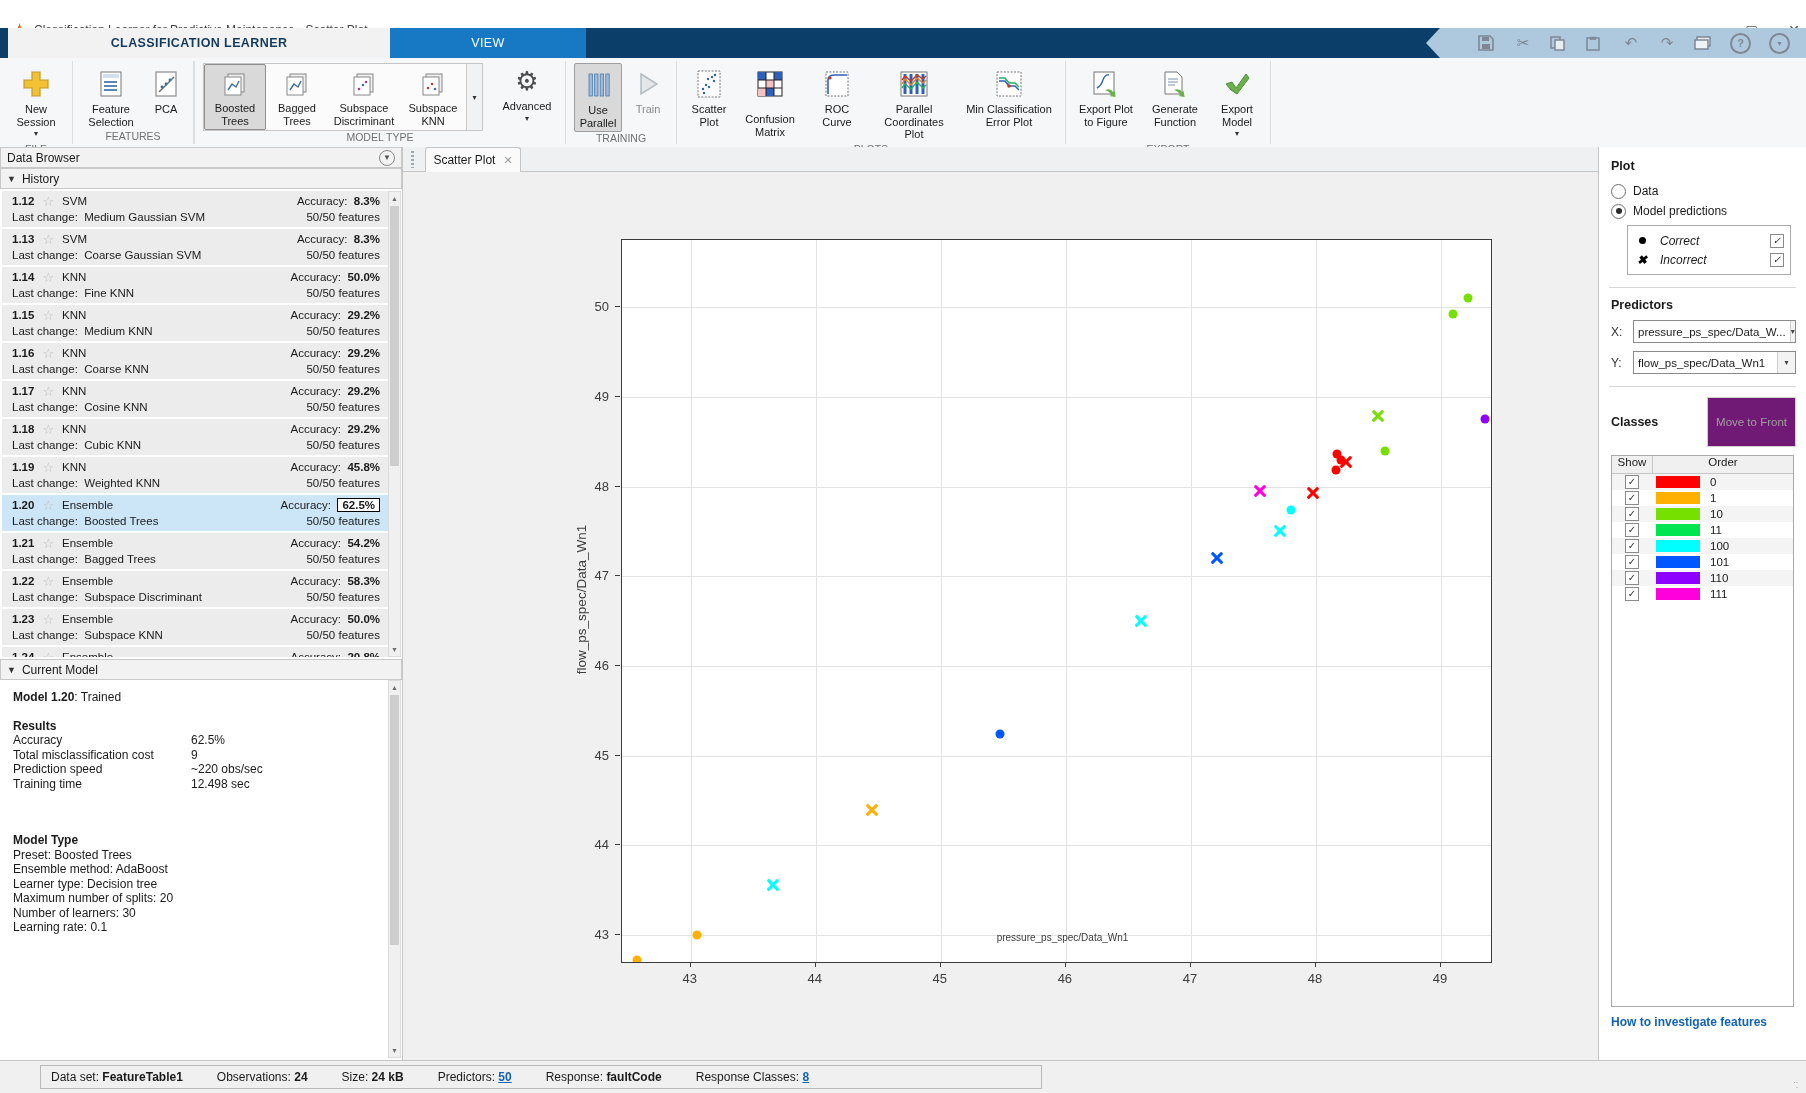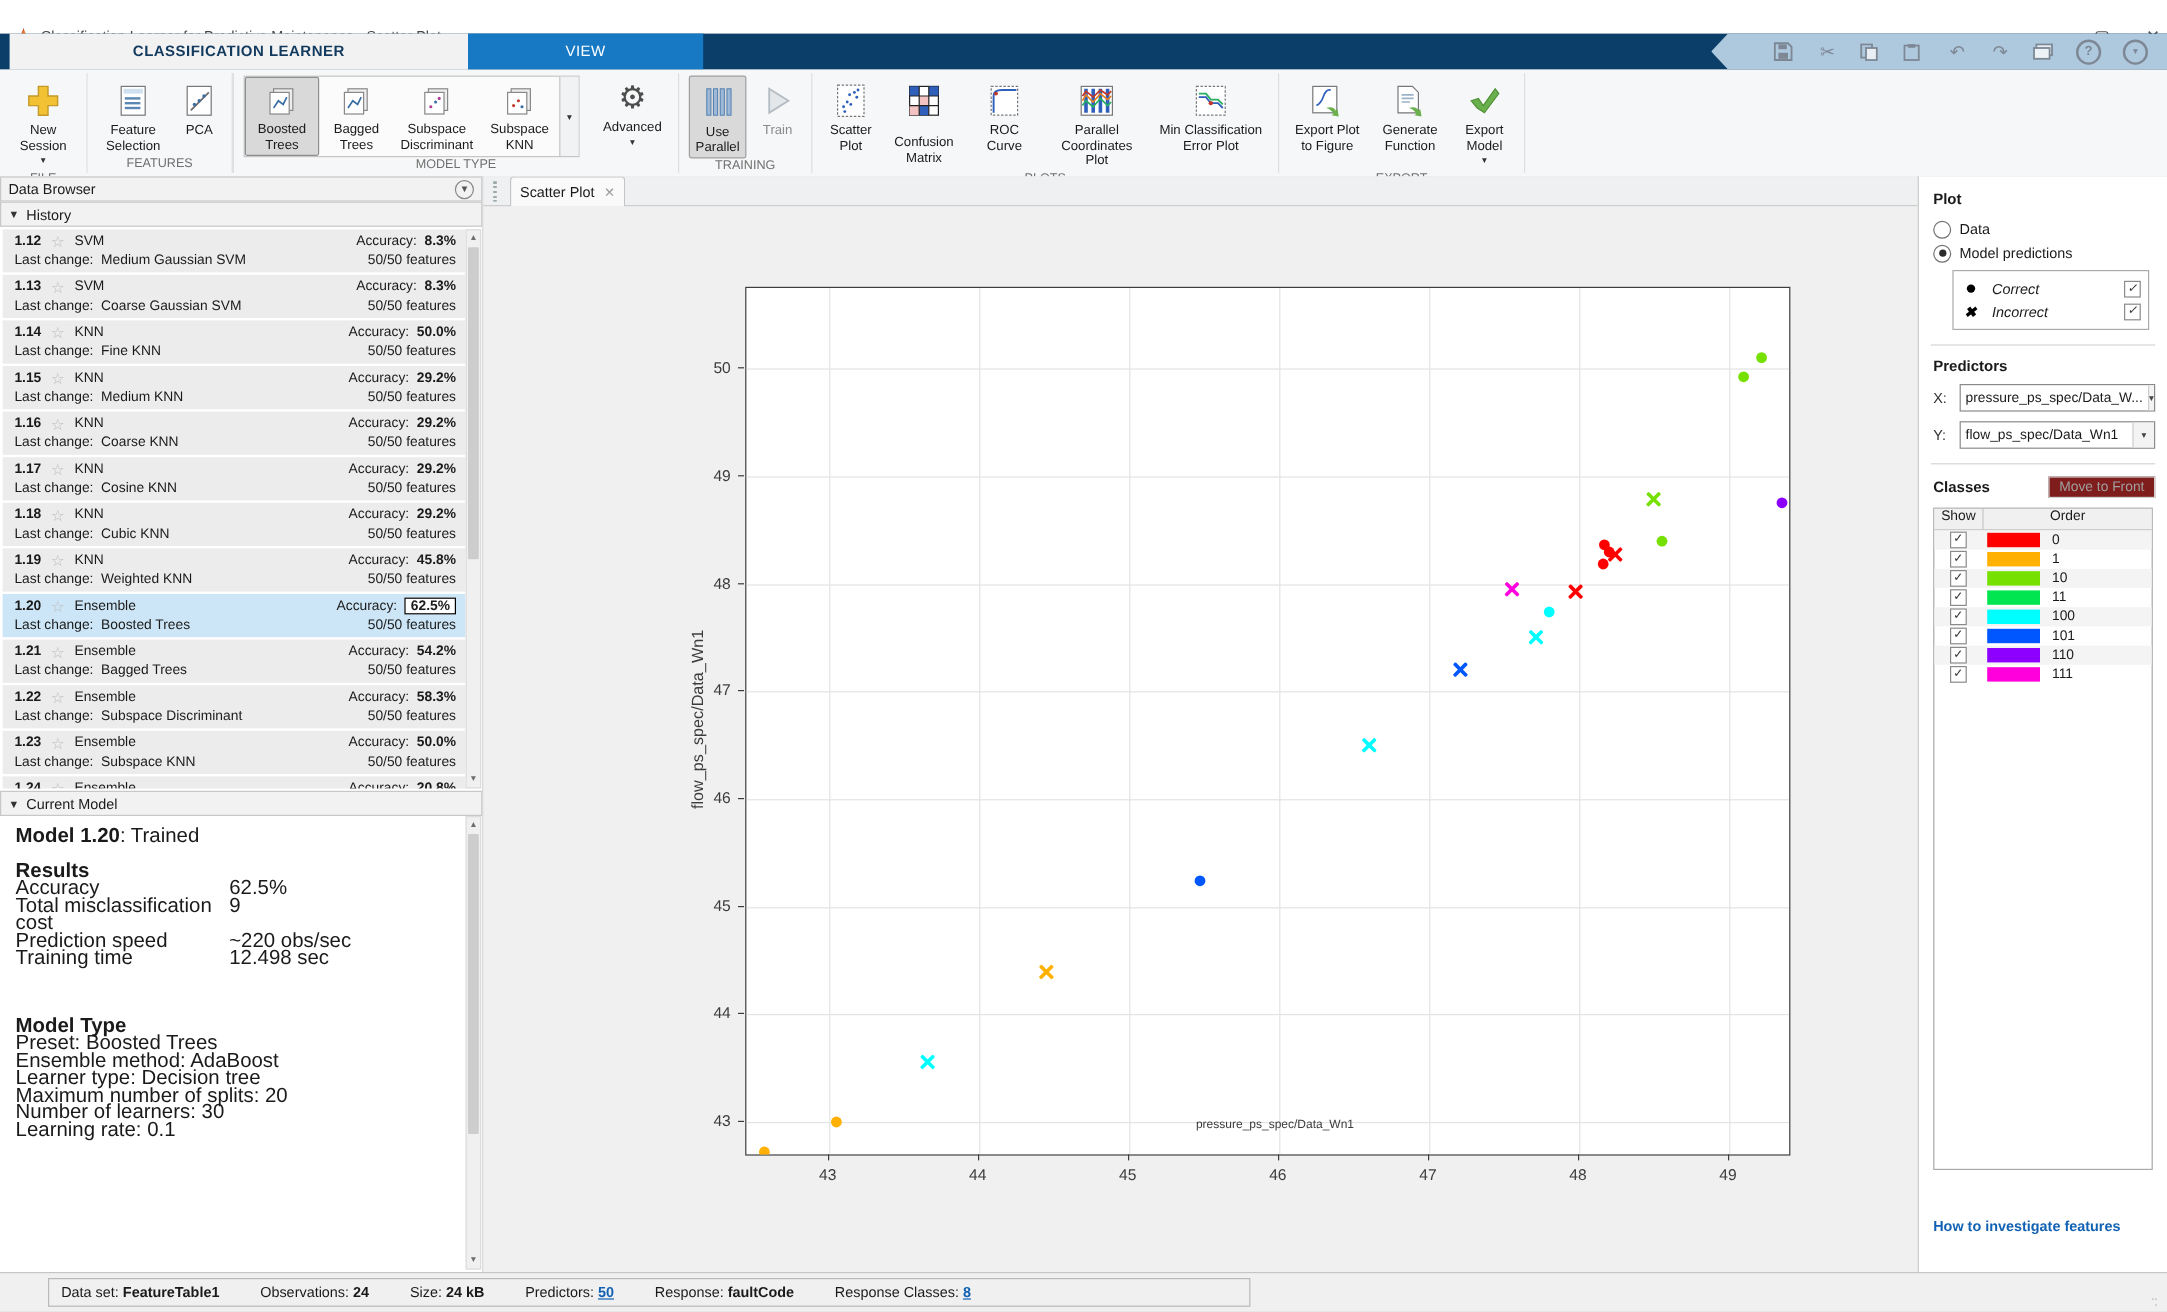--- a/index.html
+++ b/index.html
@@ -68,21 +68,21 @@
   .hstar{color:#bdbdbd;font-size:13px;margin-right:8px;}
   .hacc{margin-left:auto;}
   .accbox{border:1px solid #000;background:#fff;padding:0px 4px;display:inline-block;}
   .hsub{color:#1a1a1a;}
   .hfeat{margin-left:auto;}
   .vscroll{position:absolute;width:13px;background:#f0f0f0;border:1px solid #dcdcdc;box-sizing:border-box;}
   .sbarrow{position:absolute;left:0;width:100%;height:13px;font-size:7px;color:#6d6d6d;text-align:center;line-height:13px;}
   .sbthumb{position:absolute;left:1px;width:9px;background:#cdcdcd;border-radius:1px;}
   
   #curcontent{position:absolute;left:2px;top:533px;width:386px;height:378px;overflow:hidden;
-              font-size:17px;line-height:14.5px;padding:10px 0 0 11px;box-sizing:border-box;background:#fff;}
+              font-size:12px;line-height:14.5px;padding:10px 0 0 11px;box-sizing:border-box;background:#fff;}
   .resrow{display:flex;}
   .resrow .rl{width:178px;}
   .secgap{height:14px;}
 
   
   #docarea{left:403px;top:147px;width:1195px;height:913px;background:#f0f0f0;}
   #doctabs{position:absolute;left:0;top:0;width:1195px;height:25px;background:#eef0f1;border-bottom:1px solid #c5c5c5;box-sizing:border-box;}
   #docgrip{position:absolute;left:8px;top:4px;width:4px;height:17px;
            background-image:repeating-linear-gradient(#9aa 0 2px,transparent 2px 4px);width:3px;}
   #doctab{position:absolute;left:22px;top:0;height:25px;width:96px;background:#fafafa;
@@ -126,22 +126,22 @@
   .legrow .cb{margin-left:auto;}
   .hr{height:1px;background:#d5d5d5;margin:12px 0 10px -2px;}
   .predrow{display:flex;align-items:center;gap:6px;margin-bottom:8px;}
   .predrow .pl{width:16px;color:#333;}
   .combo{flex:1;height:21px;border:1px solid #8a8a8a;background:#fff;display:flex;align-items:center;
          font-size:11.5px;overflow:hidden;}
   .combo .cval{flex:1;padding:0 4px;white-space:nowrap;}
   .combo .cbtn{width:17px;height:100%;border-left:1px solid #cfcfcf;background:#f3f3f3;
                display:flex;align-items:center;justify-content:center;font-size:8px;color:#444;}
   #classeshead{display:flex;align-items:center;}
-  #movefront{margin-left:auto;font-size:11.5px;color:#9f9f9f;background:#7f1d1d;border:1px solid #d0d0d0;
-             padding:2px 8px;}
+  #movefront{margin-left:auto;font-size:11.5px;color:#9f9f9f;background:#701a75;border:1px solid #d0d0d0;
+             padding:18px 8px;}
   #classtable{margin-top:8px;width:183px;height:552px;border:1px solid #a9a9a9;box-sizing:border-box;background:#fff;}
   #ctheader{display:flex;height:17px;background:#f0f0f0;border-bottom:1px solid #c5c5c5;font-size:11.5px;}
   #ctheader .c1{width:40px;text-align:center;border-right:1px solid #c5c5c5;}
   #ctheader .c2{flex:1;text-align:center;}
   .crow{display:flex;align-items:center;height:16px;font-size:11.5px;}
   .crow:nth-child(odd){background:#f4f4f4;}
   .crow .c1{width:40px;display:flex;justify-content:center;}
   .swatch{width:44px;height:12px;margin:0 10px 0 4px;}
   .cb{width:12px;height:12px;border:1px solid #8a8a8a;background:#fff;display:inline-flex;
       align-items:center;justify-content:center;font-size:10px;color:#333;line-height:10px;}

